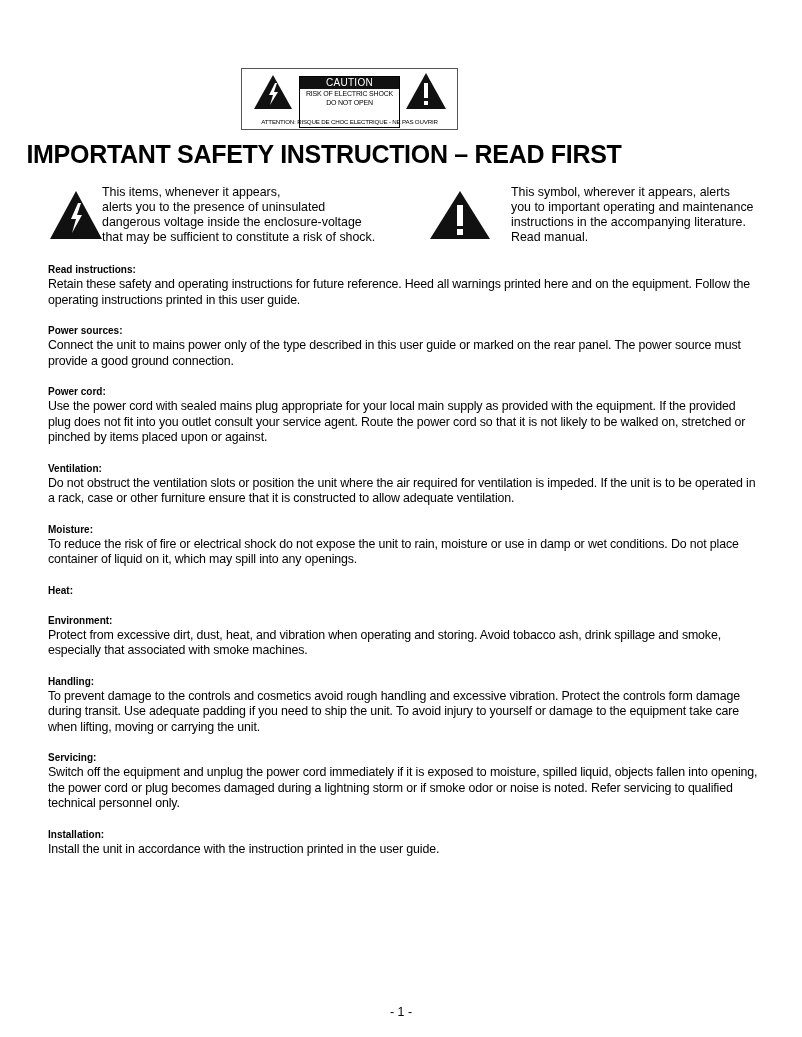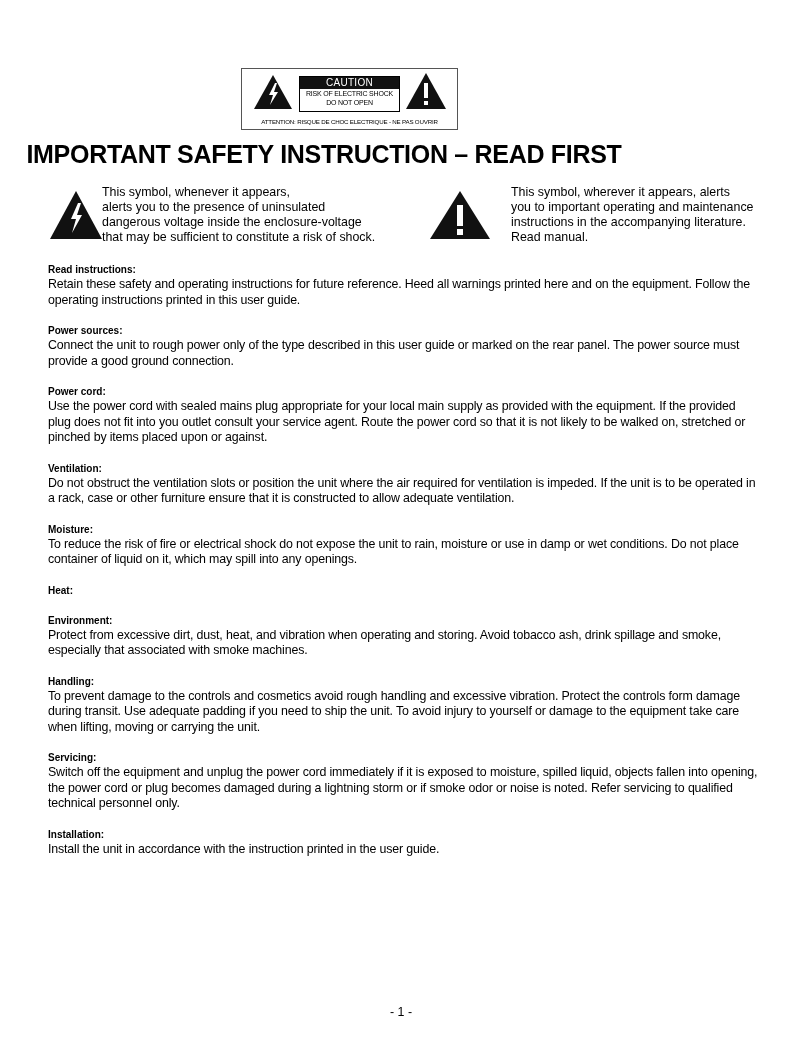--- a/index.html
+++ b/index.html
@@ -2,21 +2,21 @@
 <html><head>
 <meta charset="utf-8">
 <style>
   html, body { margin: 0; padding: 0; background: #ffffff; }
   body { width: 802px; height: 1037px; position: relative; overflow: hidden;
          font-family: "Liberation Sans", sans-serif; color: #000; }
   .caution-box { position: absolute; left: 241px; top: 68px; width: 217px; height: 62px;
                  border: 1px solid #555; box-sizing: border-box; background: #fff; }
   .cb-tri-left { position: absolute; left: 12px; top: 6px; width: 38px; height: 34px; }
   .cb-tri-right { position: absolute; left: 164px; top: 4px; width: 40px; height: 36px; }
-  .cb-center { position: absolute; left: 57px; top: 7px; width: 101px; height: 36px;
+  .cb-center { position: absolute; left: 57px; top: 7px; width: 101px; height: 52px;
                border: 1px solid #000; box-sizing: border-box; }
   .cb-caution { background: #111; color: #fff; font-size: 10px; text-align: center;
                 height: 12px; line-height: 12px; letter-spacing: 0.3px; }
   .cb-risk { font-size: 7px; text-align: center; line-height: 10px; letter-spacing: -0.2px; }
   .cb-attention { position: absolute; left: 0; right: 0; top: 49px; font-size: 6.2px;
                   text-align: center; letter-spacing: -0.2px; white-space: nowrap; }
   .title { position: absolute; left: 0; width: 648px; top: 140px; text-align: center;
            font-size: 25px; font-weight: bold; letter-spacing: -0.3px; white-space: nowrap; }
   .symbol-block { position: absolute; top: 185px; font-size: 12.4px; line-height: 15px; }
   .sym-left { left: 50px; }
@@ -54,21 +54,21 @@
 </div>
 
 <div class="title">IMPORTANT SAFETY INSTRUCTION – READ FIRST</div>
 
 <div class="symbol-block sym-left">
   <svg class="sym-icon" viewBox="0 0 52 48" style="left:0">
     <polygon points="26,0 52,48 0,48" fill="#111"></polygon>
     <polygon points="28,12 21,28 26,28 22,42 32,24 27,24 31,12" fill="#fff"></polygon>
   </svg>
   <div class="sym-text">
-    <div>This symbol, whenever it appears,</div>
+    <div>This items, whenever it appears,</div>
     <div>alerts you to the presence of uninsulated</div>
     <div>dangerous voltage inside the enclosure-voltage</div>
     <div>that may be sufficient to constitute a risk of shock.</div>
   </div>
 </div>
 
 <div class="symbol-block sym-right">
   <svg class="sym-icon" viewBox="0 0 60 48" style="left:0;width:60px">
     <polygon points="30,0 60,48 0,48" fill="#111"></polygon>
     <rect x="27" y="14" width="6" height="21" fill="#fff"></rect>
@@ -82,21 +82,21 @@
   </div>
 </div>
 
 <div class="sections">
   <div class="section">
     <div class="sec-head">Read instructions:</div>
     <div class="sec-body">Retain these safety and operating instructions for future reference. Heed all warnings printed here and on the equipment. Follow the operating instructions printed in this user guide.</div>
   </div>
   <div class="section">
     <div class="sec-head">Power sources:</div>
-    <div class="sec-body">Connect the unit to rough power only of the type described in this user guide or marked on the rear panel. The power source must provide a good ground connection.</div>
+    <div class="sec-body">Connect the unit to mains power only of the type described in this user guide or marked on the rear panel. The power source must provide a good ground connection.</div>
   </div>
   <div class="section">
     <div class="sec-head">Power cord:</div>
     <div class="sec-body">Use the power cord with sealed mains plug appropriate for your local main supply as provided with the equipment. If the provided plug does not fit into you outlet consult your service agent. Route the power cord so that it is not likely to be walked on, stretched or pinched by items placed upon or against.</div>
   </div>
   <div class="section">
     <div class="sec-head">Ventilation:</div>
     <div class="sec-body">Do not obstruct the ventilation slots or position the unit where the air required for ventilation is impeded. If the unit is to be operated in a rack, case or other furniture ensure that it is constructed to allow adequate ventilation.</div>
   </div>
   <div class="section">

